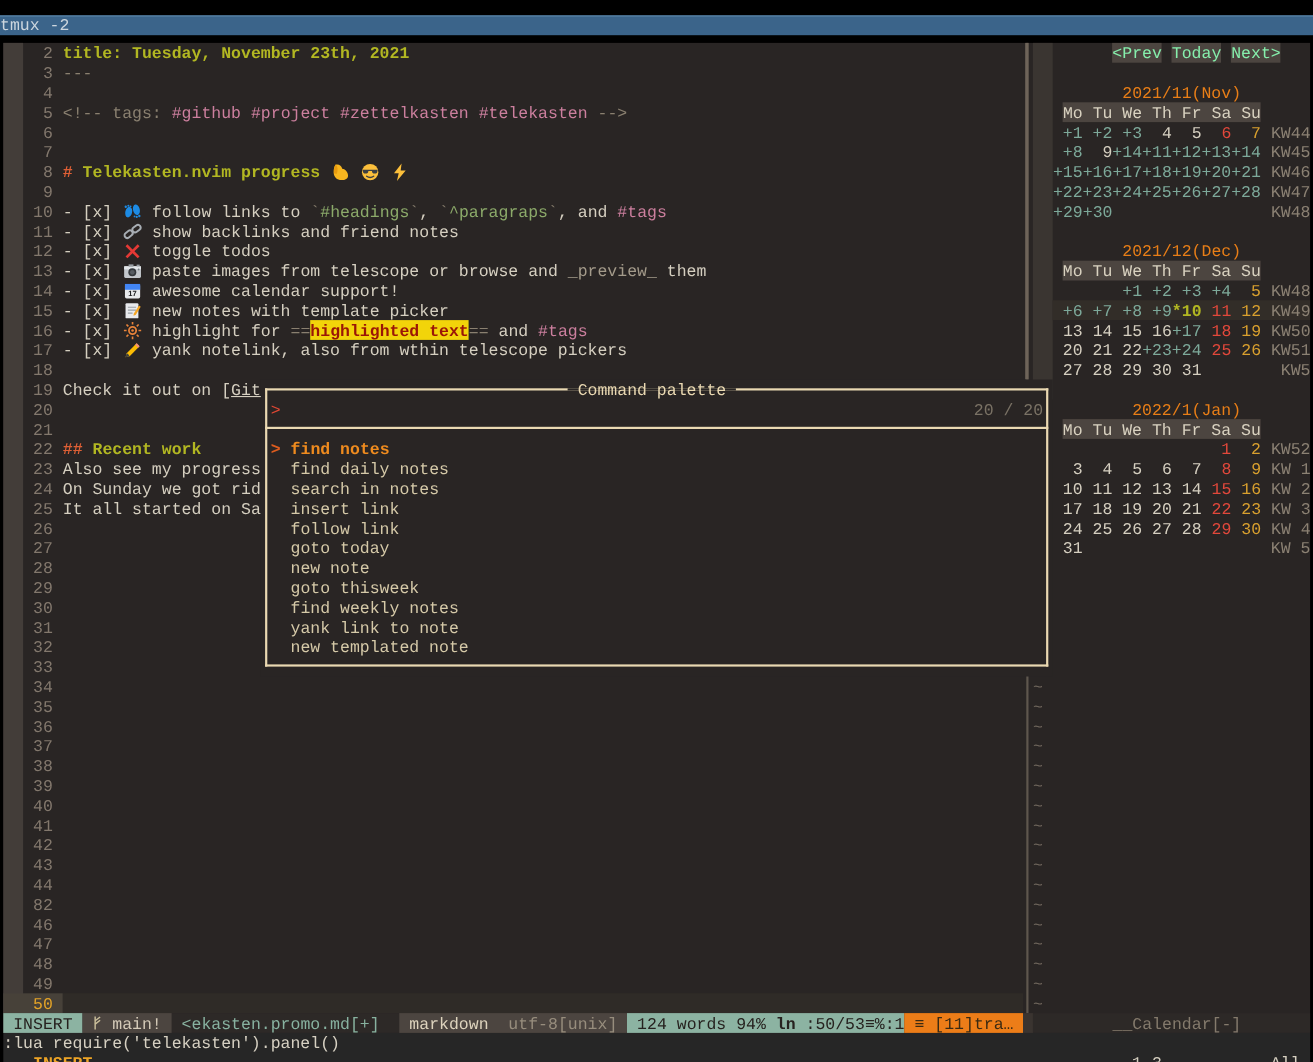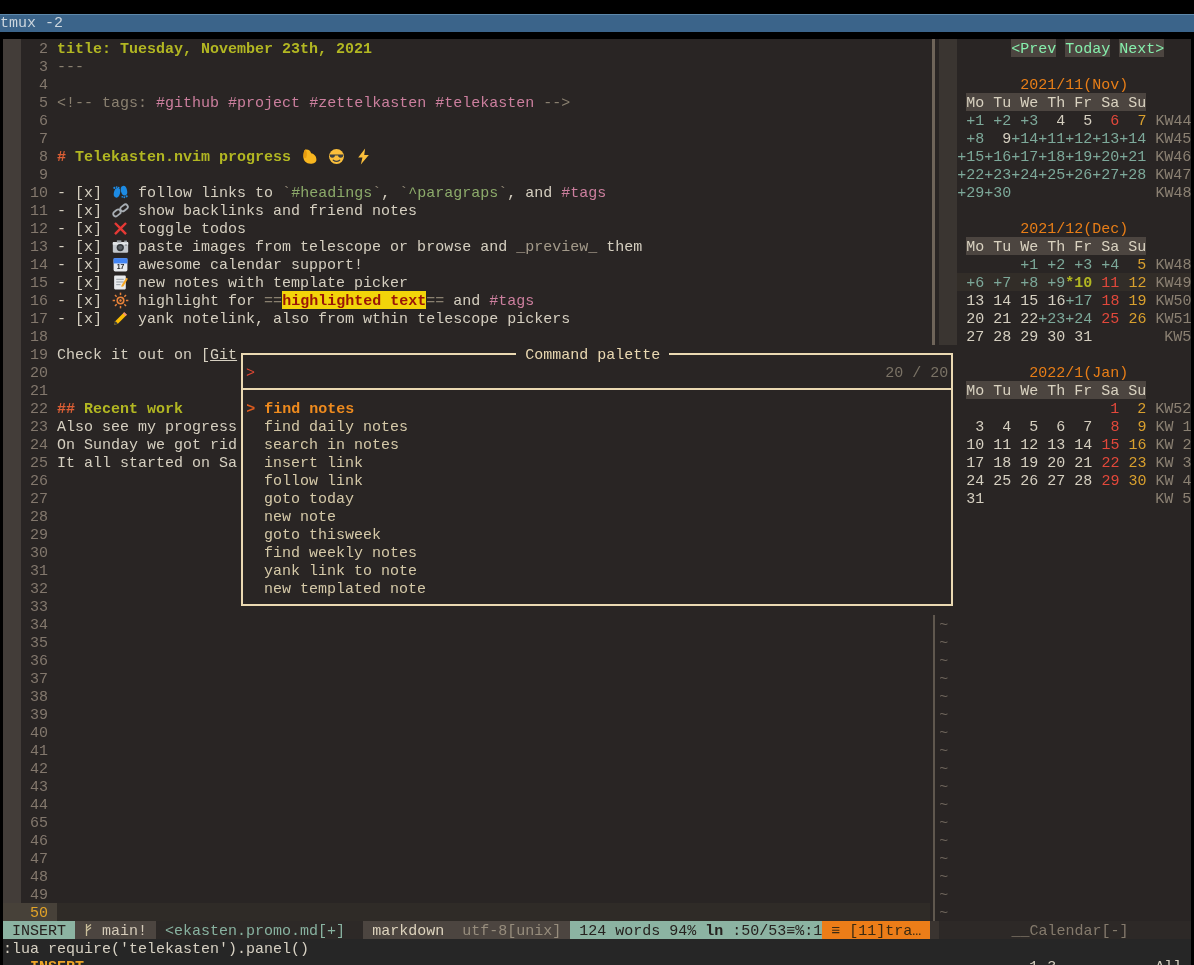--- a/index.html
+++ b/index.html
@@ -90,21 +90,21 @@
    <span class="ln">35</span>                                                                                                   <span class="tld">~</span>
    <span class="ln">36</span>                                                                                                   <span class="tld">~</span>
    <span class="ln">37</span>                                                                                                   <span class="tld">~</span>
    <span class="ln">38</span>                                                                                                   <span class="tld">~</span>
    <span class="ln">39</span>                                                                                                   <span class="tld">~</span>
    <span class="ln">40</span>                                                                                                   <span class="tld">~</span>
    <span class="ln">41</span>                                                                                                   <span class="tld">~</span>
    <span class="ln">42</span>                                                                                                   <span class="tld">~</span>
    <span class="ln">43</span>                                                                                                   <span class="tld">~</span>
    <span class="ln">44</span>                                                                                                   <span class="tld">~</span>
-   <span class="ln">65</span>                                                                                                   <span class="tld">~</span>
+   <span class="ln">82</span>                                                                                                   <span class="tld">~</span>
    <span class="ln">46</span>                                                                                                   <span class="tld">~</span>
    <span class="ln">47</span>                                                                                                   <span class="tld">~</span>
    <span class="ln">48</span>                                                                                                   <span class="tld">~</span>
    <span class="ln">49</span>                                                                                                   <span class="tld">~</span>
    <span class="cur">50</span>                                                                                                   <span class="tld">~</span>
  <span class="sA">INSERT</span>    <span class="sB">main!</span>  <span class="sC">&lt;ekasten.promo.md[+]</span>   <span class="sD">markdown</span>  <span class="sE">utf-8[unix]</span>  <span class="sF">124 words 94% </span><span class="sFb">ln</span><span class="sF"> :50/53</span><span class="sF">≡</span><span class="sF">%:1</span> <span class="sG">≡</span> <span class="sG">[11]tra…</span>          <span class="sH">__Calendar[-]</span>
 <span class="cmd">:lua require('telekasten').panel()</span>
 <span class="ins">-- INSERT --</span>                                                                                                      <span class="tx">1,3</span>           <span class="tx">All</span></pre>
 <div class="em" style="left:301px;top:134px"><svg width="17" height="17" viewBox="0 0 16 16">
         <path d="M4 1.5 C7 1 9 2.5 9.5 5 C12.5 5.5 14.5 8 14.5 11 C14.5 13.5 12 14.8 9 14.8 C5 14.8 2.2 12 2.2 8 C2.2 5 2.8 2.5 4 1.5 Z" fill="#f8b61f"></path>

